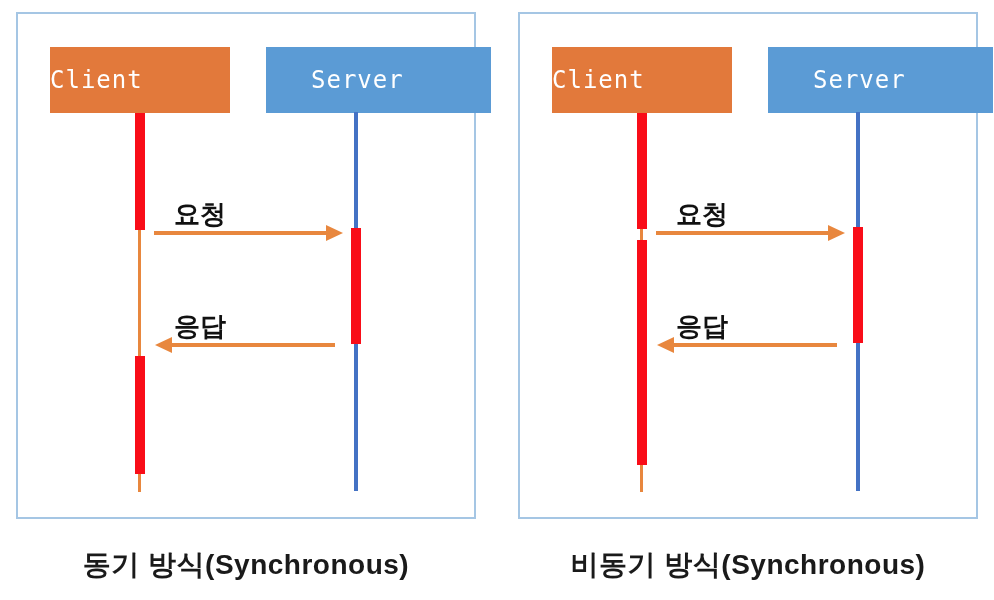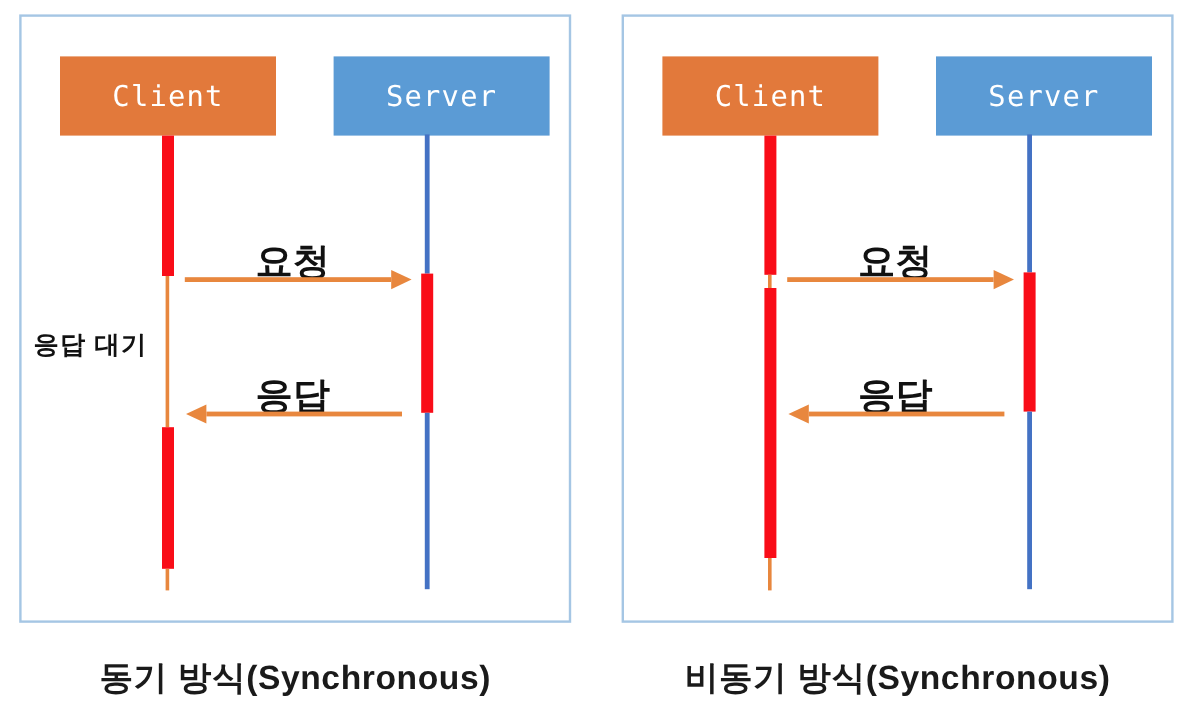--- a/index.html
+++ b/index.html
@@ -9,27 +9,27 @@
   }
   .panel{
     position:absolute;top:12px;width:456px;height:503px;
     border:2px solid var(--panel_border);background:#ffffff;
   }
   #panel-sync{left:16px;}
   #panel-async{left:518px;}
 
   .actor{
     position:absolute;top:33px;height:66px;width:180px;
-    display:flex;align-items:center;justify-content:center;
+    display:flex;align-items:center;justify-content:flex-start;
     color:var(--box_text);
     font-family:"DejaVu Sans Mono","Liberation Mono",monospace;
     font-size:24px;letter-spacing:1px;
   }
   .actor.client{left:32px;background:var(--client_box);}
-  .actor.server{left:260px;background:var(--server_box);}
+  .actor.server{left:248px;background:var(--server_box);padding-left:45px;}
 
   .seg{position:absolute;}
   .c-act{left:117px;width:10px;background:var(--activation);}
   .c-line{left:120px;width:3px;background:var(--client_line);}
   .s-act{left:333px;width:10px;background:var(--activation);}
   .s-line{left:336px;width:4px;background:var(--server_line);}
 
   .arrow{position:absolute;height:4px;background:var(--arrow);}
   .arrow-right{left:136px;width:172px;top:217px;}
   .arrow-right::after{
@@ -38,22 +38,22 @@
     border-top:8px solid transparent;border-bottom:8px solid transparent;
   }
   .arrow-left{left:154px;width:163px;top:329px;}
   .arrow-left::before{
     content:"";position:absolute;right:100%;top:-6px;
     border-right:17px solid var(--arrow);
     border-top:8px solid transparent;border-bottom:8px solid transparent;
   }
 
   .msg-label{
-    position:absolute;width:140px;left:156px;text-align:center;
-    font-weight:bold;font-size:31px;color:var(--label_text);
+    position:absolute;width:140px;left:156px;text-align:left;
+    font-weight:bold;font-size:26px;color:var(--label_text);
   }
   .msg-label.request{top:183px;}
   .msg-label.response{top:295px;}
 
   .wait-label{
     position:absolute;left:10px;top:259px;
     font-weight:bold;font-size:21px;color:var(--label_text);
     letter-spacing:1px;white-space:nowrap;
   }
 
@@ -83,21 +83,20 @@
 
   <div class="seg s-line" style="top:98px;height:116px;"></div>
   <div class="seg s-act" style="top:214px;height:116px;"></div>
   <div class="seg s-line" style="top:330px;height:147px;"></div>
 
   <div class="msg-label request">요청</div>
   <div class="arrow arrow-right"></div>
   <div class="msg-label response">응답</div>
   <div class="arrow arrow-left"></div>
 
-  <div class="wait-label">응답 대기</div>
 </div>
 <div class="caption" id="caption-sync">동기 방식(Synchronous)</div>
 
 <div class="panel" id="panel-async">
   <div class="actor client">
     <span>Client</span>
   </div>
   <div class="actor server">
     <span>Server</span>
   </div>

